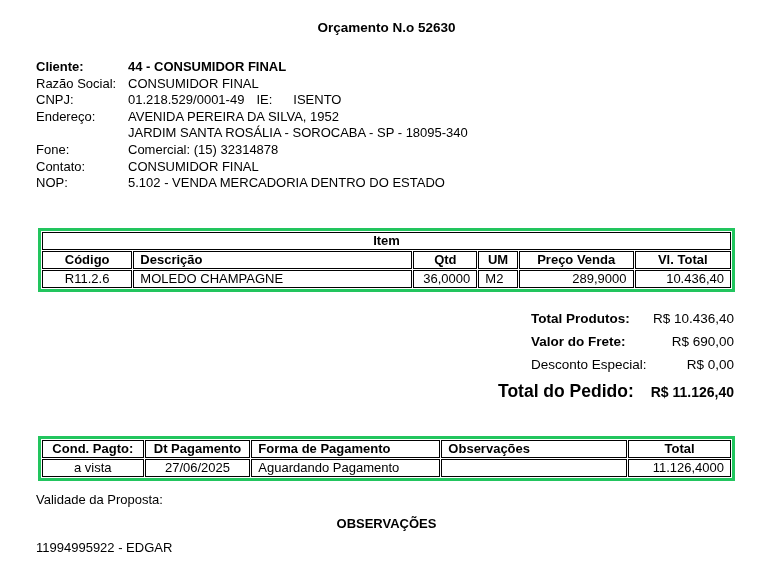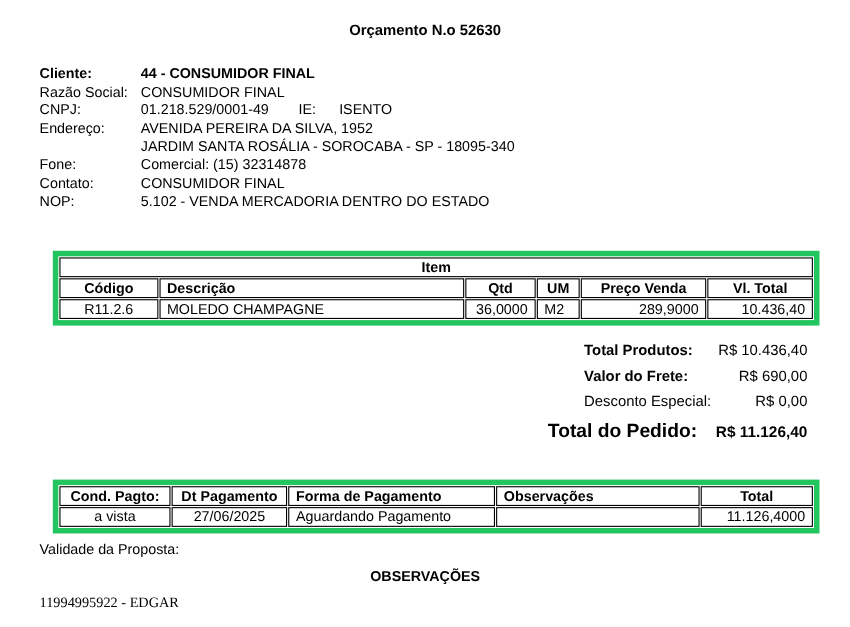--- a/index.html
+++ b/index.html
@@ -18,31 +18,30 @@
   
   .doc-title{
     position:absolute;top:20px;left:0;right:0;
     text-align:center;font-weight:bold;font-size:13.5px;
   }
 
   
   .client{position:absolute;top:59px;left:36px;line-height:16.6px;}
   .crow{white-space:nowrap;}
   .clabel{display:inline-block;width:92px;vertical-align:top;}
-  .ie-label{display:inline-block;margin-left:27px;text-align:right;}
+  .ie-label{display:inline-block;margin-left:12px;text-align:right;}
   .ie-value{display:inline-block;margin-left:21px;}
 
   
   table.doc{
     border-collapse:separate;border-spacing:1px;
-    border:5px solid #22c55e;
+    border:3px solid #22c55e;
     table-layout:fixed;
     width:697px;
     font-size:13px;
-    margin-left:10px;
   }
   table.doc td{
     border:1px solid #000;
     padding:1px 6px;
     height:14px;
     line-height:14px;
     overflow:hidden;white-space:nowrap;
   }
   .item-table{position:absolute;top:228px;left:38px;}
   .pay-table{position:absolute;top:436px;left:38px;}
@@ -60,21 +59,21 @@
   }
   .grand .tlabel{font-size:17.5px;font-weight:bold;}
   .grand .tvalue{font-size:14px;font-weight:bold;}
 
   
   .validity{position:absolute;top:492px;left:36px;}
   .obs-title{
     position:absolute;top:516px;left:0;right:0;
     text-align:center;font-weight:bold;
   }
-  .contact{position:absolute;top:540px;left:36px;font-family:Liberation Serif, serif;}
+  .contact{position:absolute;top:540px;left:36px;}
 </style>
 </head>
 <body>
 
 <div class="page">
 
   <div class="doc-title">Orçamento N.o 52630</div>
 
   <div class="client">
     <div class="crow">

